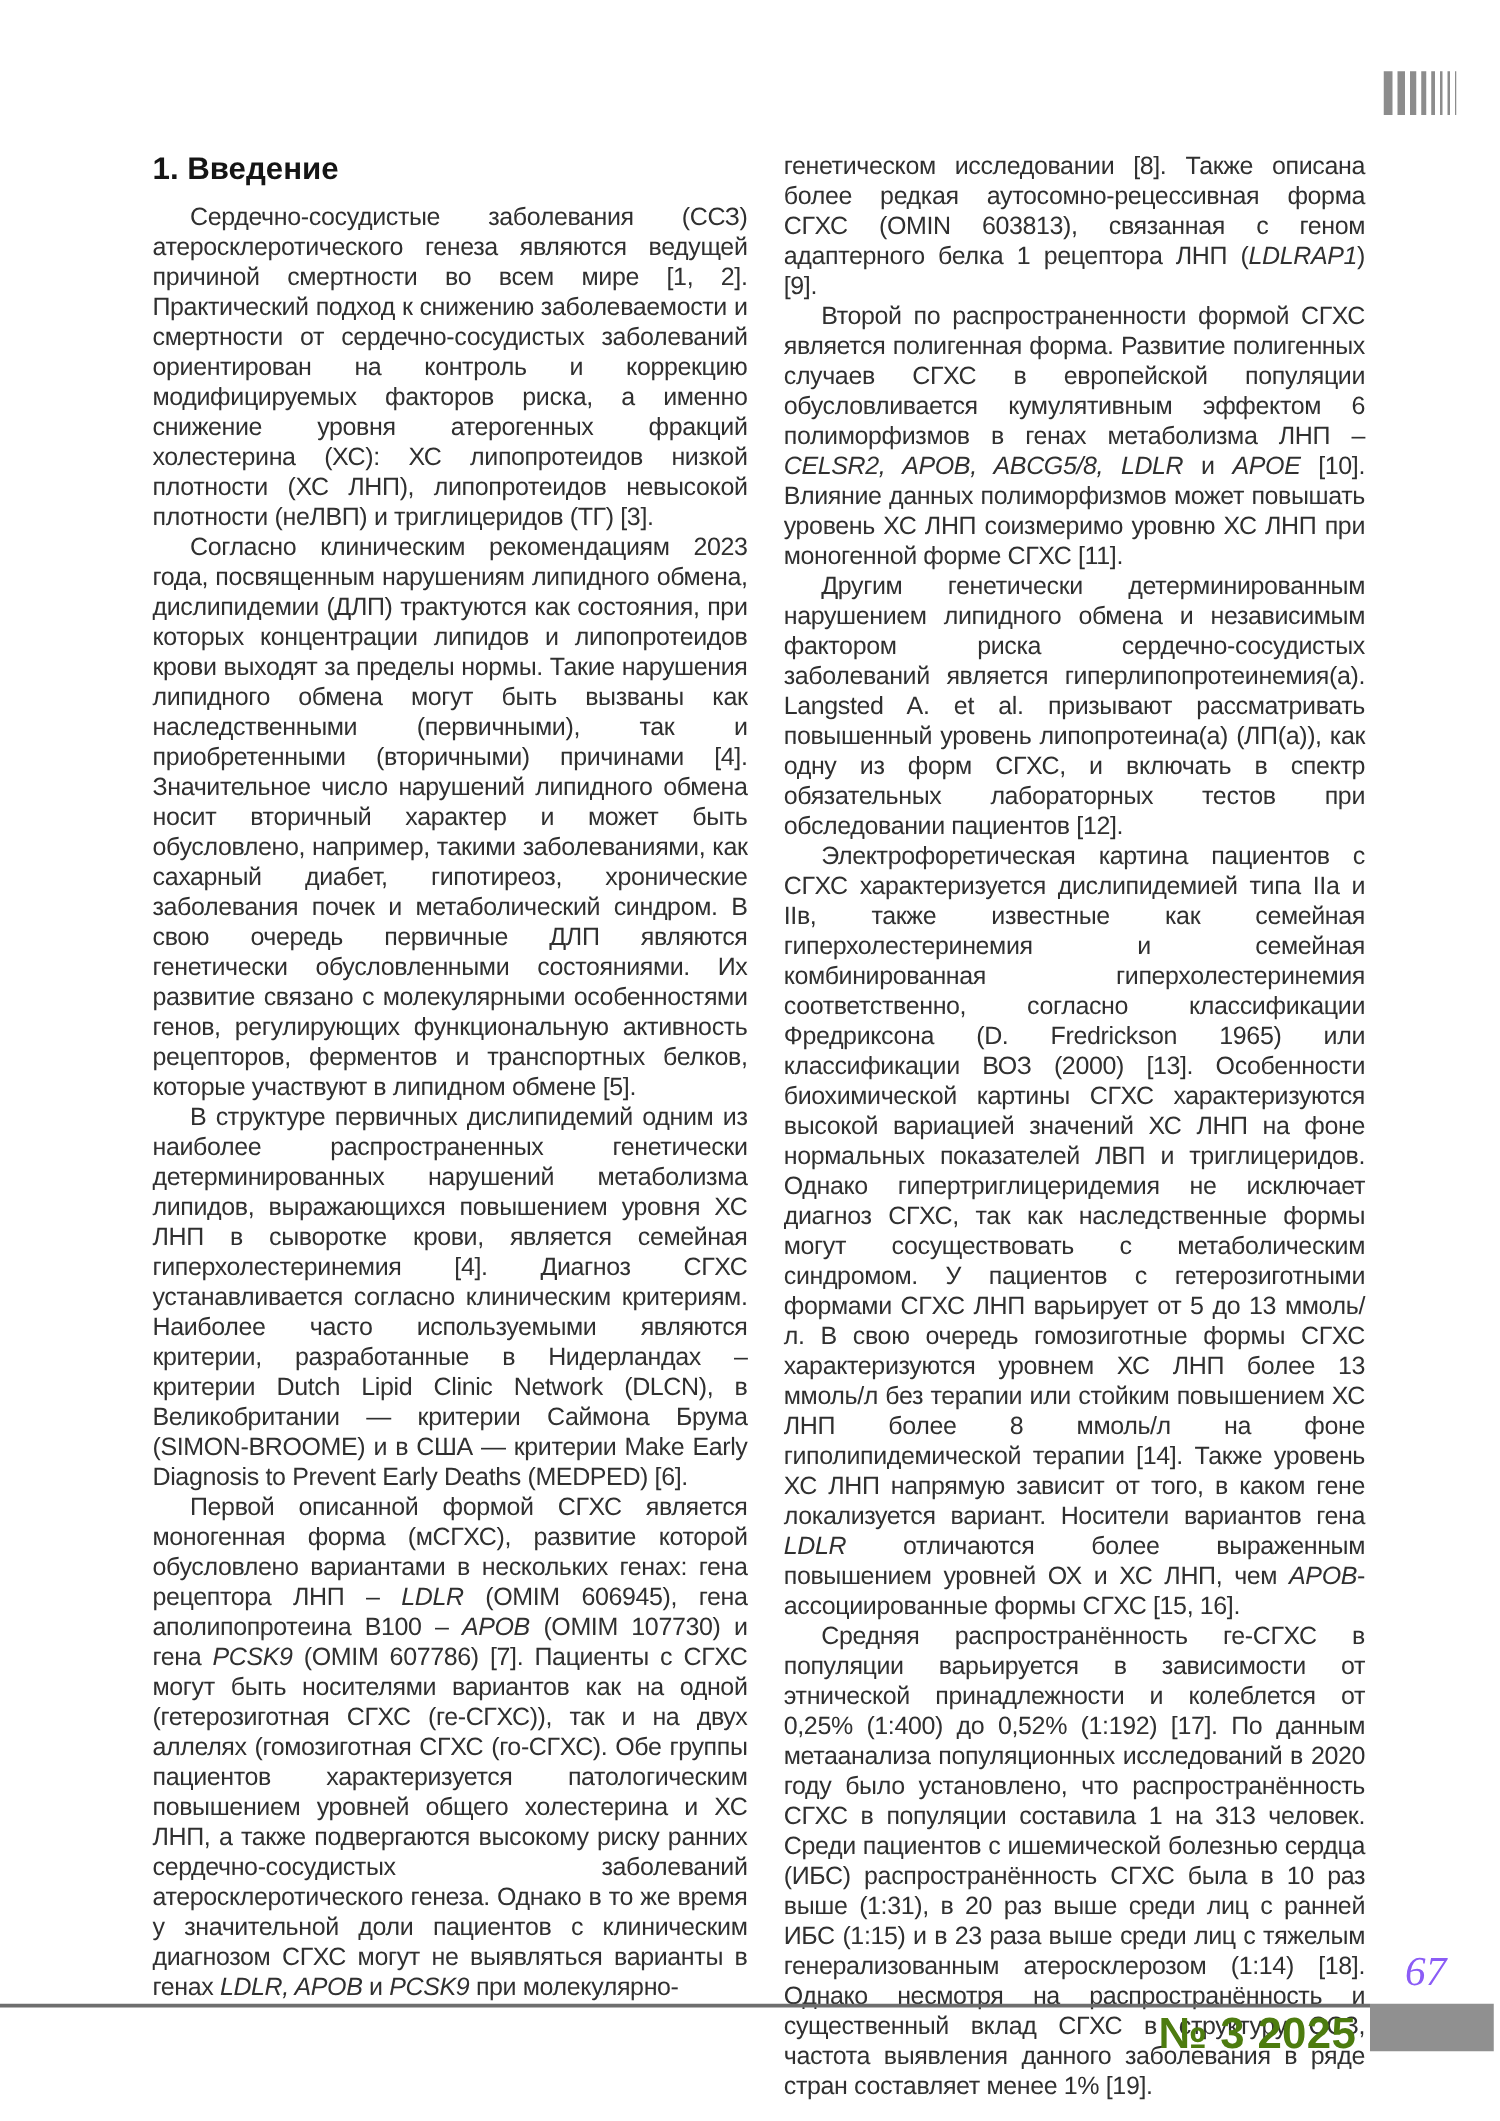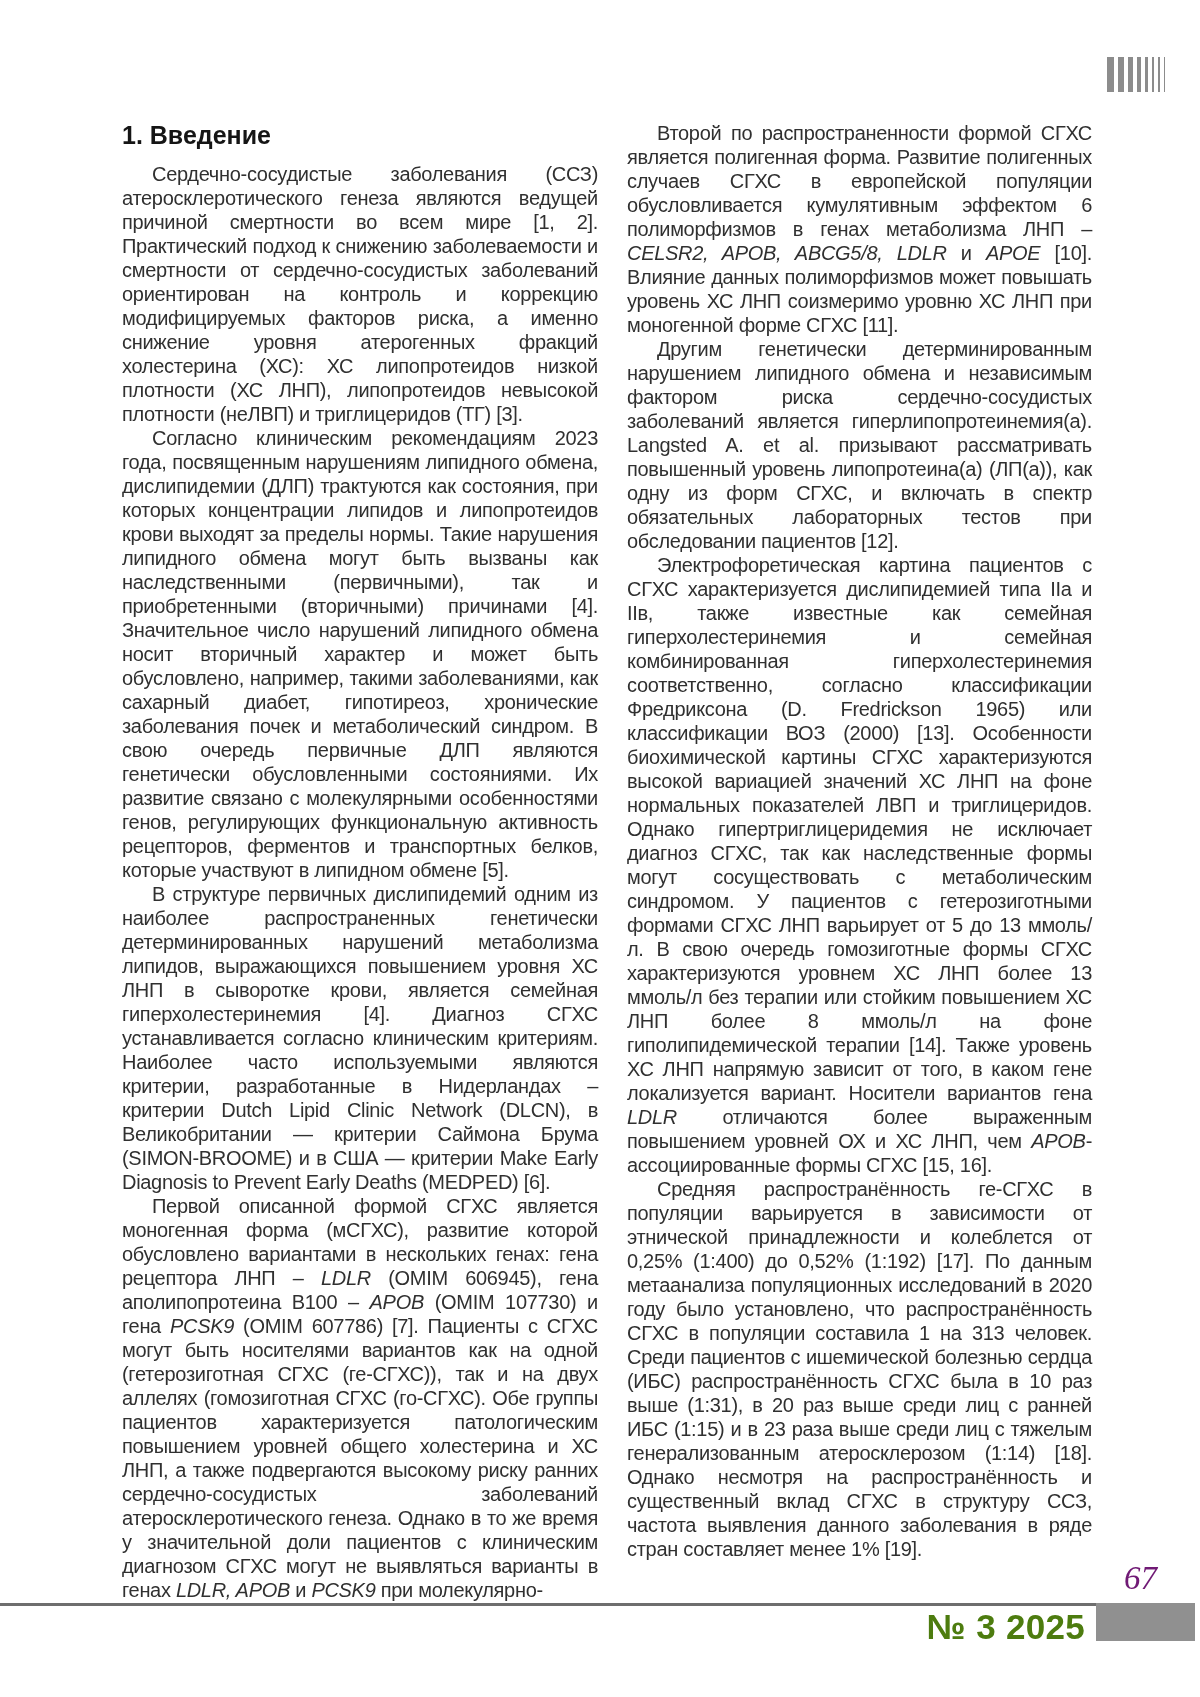--- a/index.html
+++ b/index.html
@@ -36,21 +36,21 @@
     margin:0;font-size:20px;line-height:24px;color:#303030;
     text-align:justify;text-indent:30px;letter-spacing:-0.3px;
   }
   .para.no-indent{text-indent:0;}
   .para em{font-style:italic;}
 
   
   .page-num{
     position:absolute;top:1560px;left:1124px;
     font-family:"Liberation Serif", serif;font-style:italic;
-    font-size:33px;color:#701a75;
+    font-size:33px;color:#8b5cf6;
   }
   .footer-rule{position:absolute;top:1603px;left:0;width:1096px;height:3px;background:#6e6e6e;}
   .footer-box{position:absolute;top:1603px;left:1096px;width:99px;height:38px;background:#909090;}
   .issue-label{
     position:absolute;top:1607px;left:4px;width:1081px;text-align:right;
     font-size:35px;font-weight:bold;color:#4d7c0f;letter-spacing:.3px;
   }
 </style>
 </head>
 <body>
@@ -72,20 +72,21 @@
     <div class="col left">
       <h2 class="section-title">1. Введение</h2>
       <div>
           <p class="para"><span>Сердечно-сосудистые заболевания (ССЗ) атеросклеротического генеза являются ведущей причиной смертности во всем мире [1, 2]. Практический подход к снижению заболеваемости и смертности от сердечно-сосудистых заболеваний ориентирован на контроль и коррекцию модифицируемых факторов риска, а именно снижение уровня атерогенных фракций холестерина (ХС): ХС липопротеидов низкой плотности (ХС ЛНП), липопротеидов невысокой плотности (неЛВП) и триглицеридов (ТГ) [3].</span></p>
           <p class="para"><span>Согласно клиническим рекомендациям 2023 года, посвященным нарушениям липидного обмена, дислипидемии (ДЛП) трактуются как состояния, при которых концентрации липидов и липопротеидов крови выходят за пределы нормы. Такие нарушения липидного обмена могут быть вызваны как наследственными (первичными), так и приобретенными (вторичными) причинами [4]. Значительное число нарушений липидного обмена носит вторичный характер и может быть обусловлено, например, такими заболеваниями, как сахарный диабет, гипотиреоз, хронические заболевания почек и метаболический синдром. В свою очередь первичные ДЛП являются генетически обусловленными состояниями. Их развитие связано с молекулярными особенностями генов, регулирующих функциональную активность рецепторов, ферментов и транспортных белков, которые участвуют в липидном обмене [5].</span></p>
           <p class="para"><span>В структуре первичных дислипидемий одним из наиболее распространенных генетически детерминированных нарушений метаболизма липидов, выражающихся повышением уровня ХС ЛНП в сыворотке крови, является семейная гиперхолестеринемия [4]. Диагноз СГХС устанавливается согласно клиническим критериям. Наиболее часто используемыми являются критерии, разработанные в Нидерландах – критерии Dutch Lipid Clinic Network (DLCN), в Великобритании — критерии Саймона Брума (SIMON-BROOME) и в США — критерии Make Early Diagnosis to Prevent Early Deaths (MEDPED) [6].</span></p>
           <p class="para"><span>Первой описанной формой СГХС является моногенная форма (мСГХС), развитие которой обусловлено вариантами в нескольких генах: гена рецептора ЛНП – </span><em>LDLR</em><span> (OMIM 606945), гена аполипопротеина B100 – </span><em>APOB</em><span> (OMIM 107730) и гена </span><em>PCSK9</em><span> (OMIM 607786) [7]. Пациенты с СГХС могут быть носителями вариантов как на одной (гетерозиготная СГХС (ге-СГХС)), так и на двух аллелях (гомозиготная СГХС (го-СГХС). Обе группы пациентов характеризуется патологическим повышением уровней общего холестерина и ХС ЛНП, а также подвергаются высокому риску ранних сердечно-сосудистых заболеваний атеросклеротического генеза. Однако в то же время у значительной доли пациентов с клиническим диагнозом СГХС могут не выявляться варианты в генах </span><em>LDLR, APOB</em><span> и </span><em>PCSK9</em><span> при молекулярно-</span></p>
         </div>
     </div>
     <div class="col right">
+        <p class="para no-indent"><span>генетическом исследовании [8]. Также описана более редкая аутосомно-рецессивная форма СГХС (OMIN 603813), связанная с геном адаптерного белка 1 рецептора ЛНП (</span><em>LDLRAP1</em><span>) [9].</span></p>
         <p class="para"><span>Второй по распространенности формой СГХС является полигенная форма. Развитие полигенных случаев СГХС в европейской популяции обусловливается кумулятивным эффектом 6 полиморфизмов в генах метаболизма ЛНП – </span><em>CELSR2, APOB, ABCG5/8, LDLR</em><span> и </span><em>APOE</em><span> [10]. Влияние данных полиморфизмов может повышать уровень ХС ЛНП соизмеримо уровню ХС ЛНП при моногенной форме СГХС [11].</span></p>
         <p class="para"><span>Другим генетически детерминированным нарушением липидного обмена и независимым фактором риска сердечно-сосудистых заболеваний является гиперлипопротеинемия(а). Langsted A. et al. призывают рассматривать повышенный уровень липопротеина(а) (ЛП(а)), как одну из форм СГХС, и включать в спектр обязательных лабораторных тестов при обследовании пациентов [12].</span></p>
         <p class="para"><span>Электрофоретическая картина пациентов с СГХС характеризуется дислипидемией типа IIa и IIв, также известные как семейная гиперхолестеринемия и семейная комбинированная гиперхолестеринемия соответственно, согласно классификации Фредриксона (D. Fredrickson 1965) или классификации ВОЗ (2000) [13]. Особенности биохимической картины СГХС характеризуются высокой вариацией значений ХС ЛНП на фоне нормальных показателей ЛВП и триглицеридов. Однако гипертриглицеридемия не исключает диагноз СГХС, так как наследственные формы могут сосуществовать с метаболическим синдромом. У пациентов с гетерозиготными формами СГХС ЛНП варьирует от 5 до 13 ммоль/л. В свою очередь гомозиготные формы СГХС характеризуются уровнем ХС ЛНП более 13 ммоль/л без терапии или стойким повышением ХС ЛНП более 8 ммоль/л на фоне гиполипидемической терапии [14]. Также уровень ХС ЛНП напрямую зависит от того, в каком гене локализуется вариант. Носители вариантов гена </span><em>LDLR</em><span> отличаются более выраженным повышением уровней ОХ и ХС ЛНП, чем </span><em>APOB</em><span>-ассоциированные формы СГХС [15, 16].</span></p>
         <p class="para"><span>Средняя распространённость ге-СГХС в популяции варьируется в зависимости от этнической принадлежности и колеблется от 0,25% (1:400) до 0,52% (1:192) [17]. По данным метаанализа популяционных исследований в 2020 году было установлено, что распространённость СГХС в популяции составила 1 на 313 человек. Среди пациентов с ишемической болезнью сердца (ИБС) распространённость СГХС была в 10 раз выше (1:31), в 20 раз выше среди лиц с ранней ИБС (1:15) и в 23 раза выше среди лиц с тяжелым генерализованным атеросклерозом (1:14) [18]. Однако несмотря на распространённость и существенный вклад СГХС в структуру ССЗ, частота выявления данного заболевания в ряде стран составляет менее 1% [19].</span></p>
       </div>
   </div>
 
   <div class="page-num">67</div>
   <div class="footer-rule"></div>
   <div class="issue-label">№ 3 2025</div>

